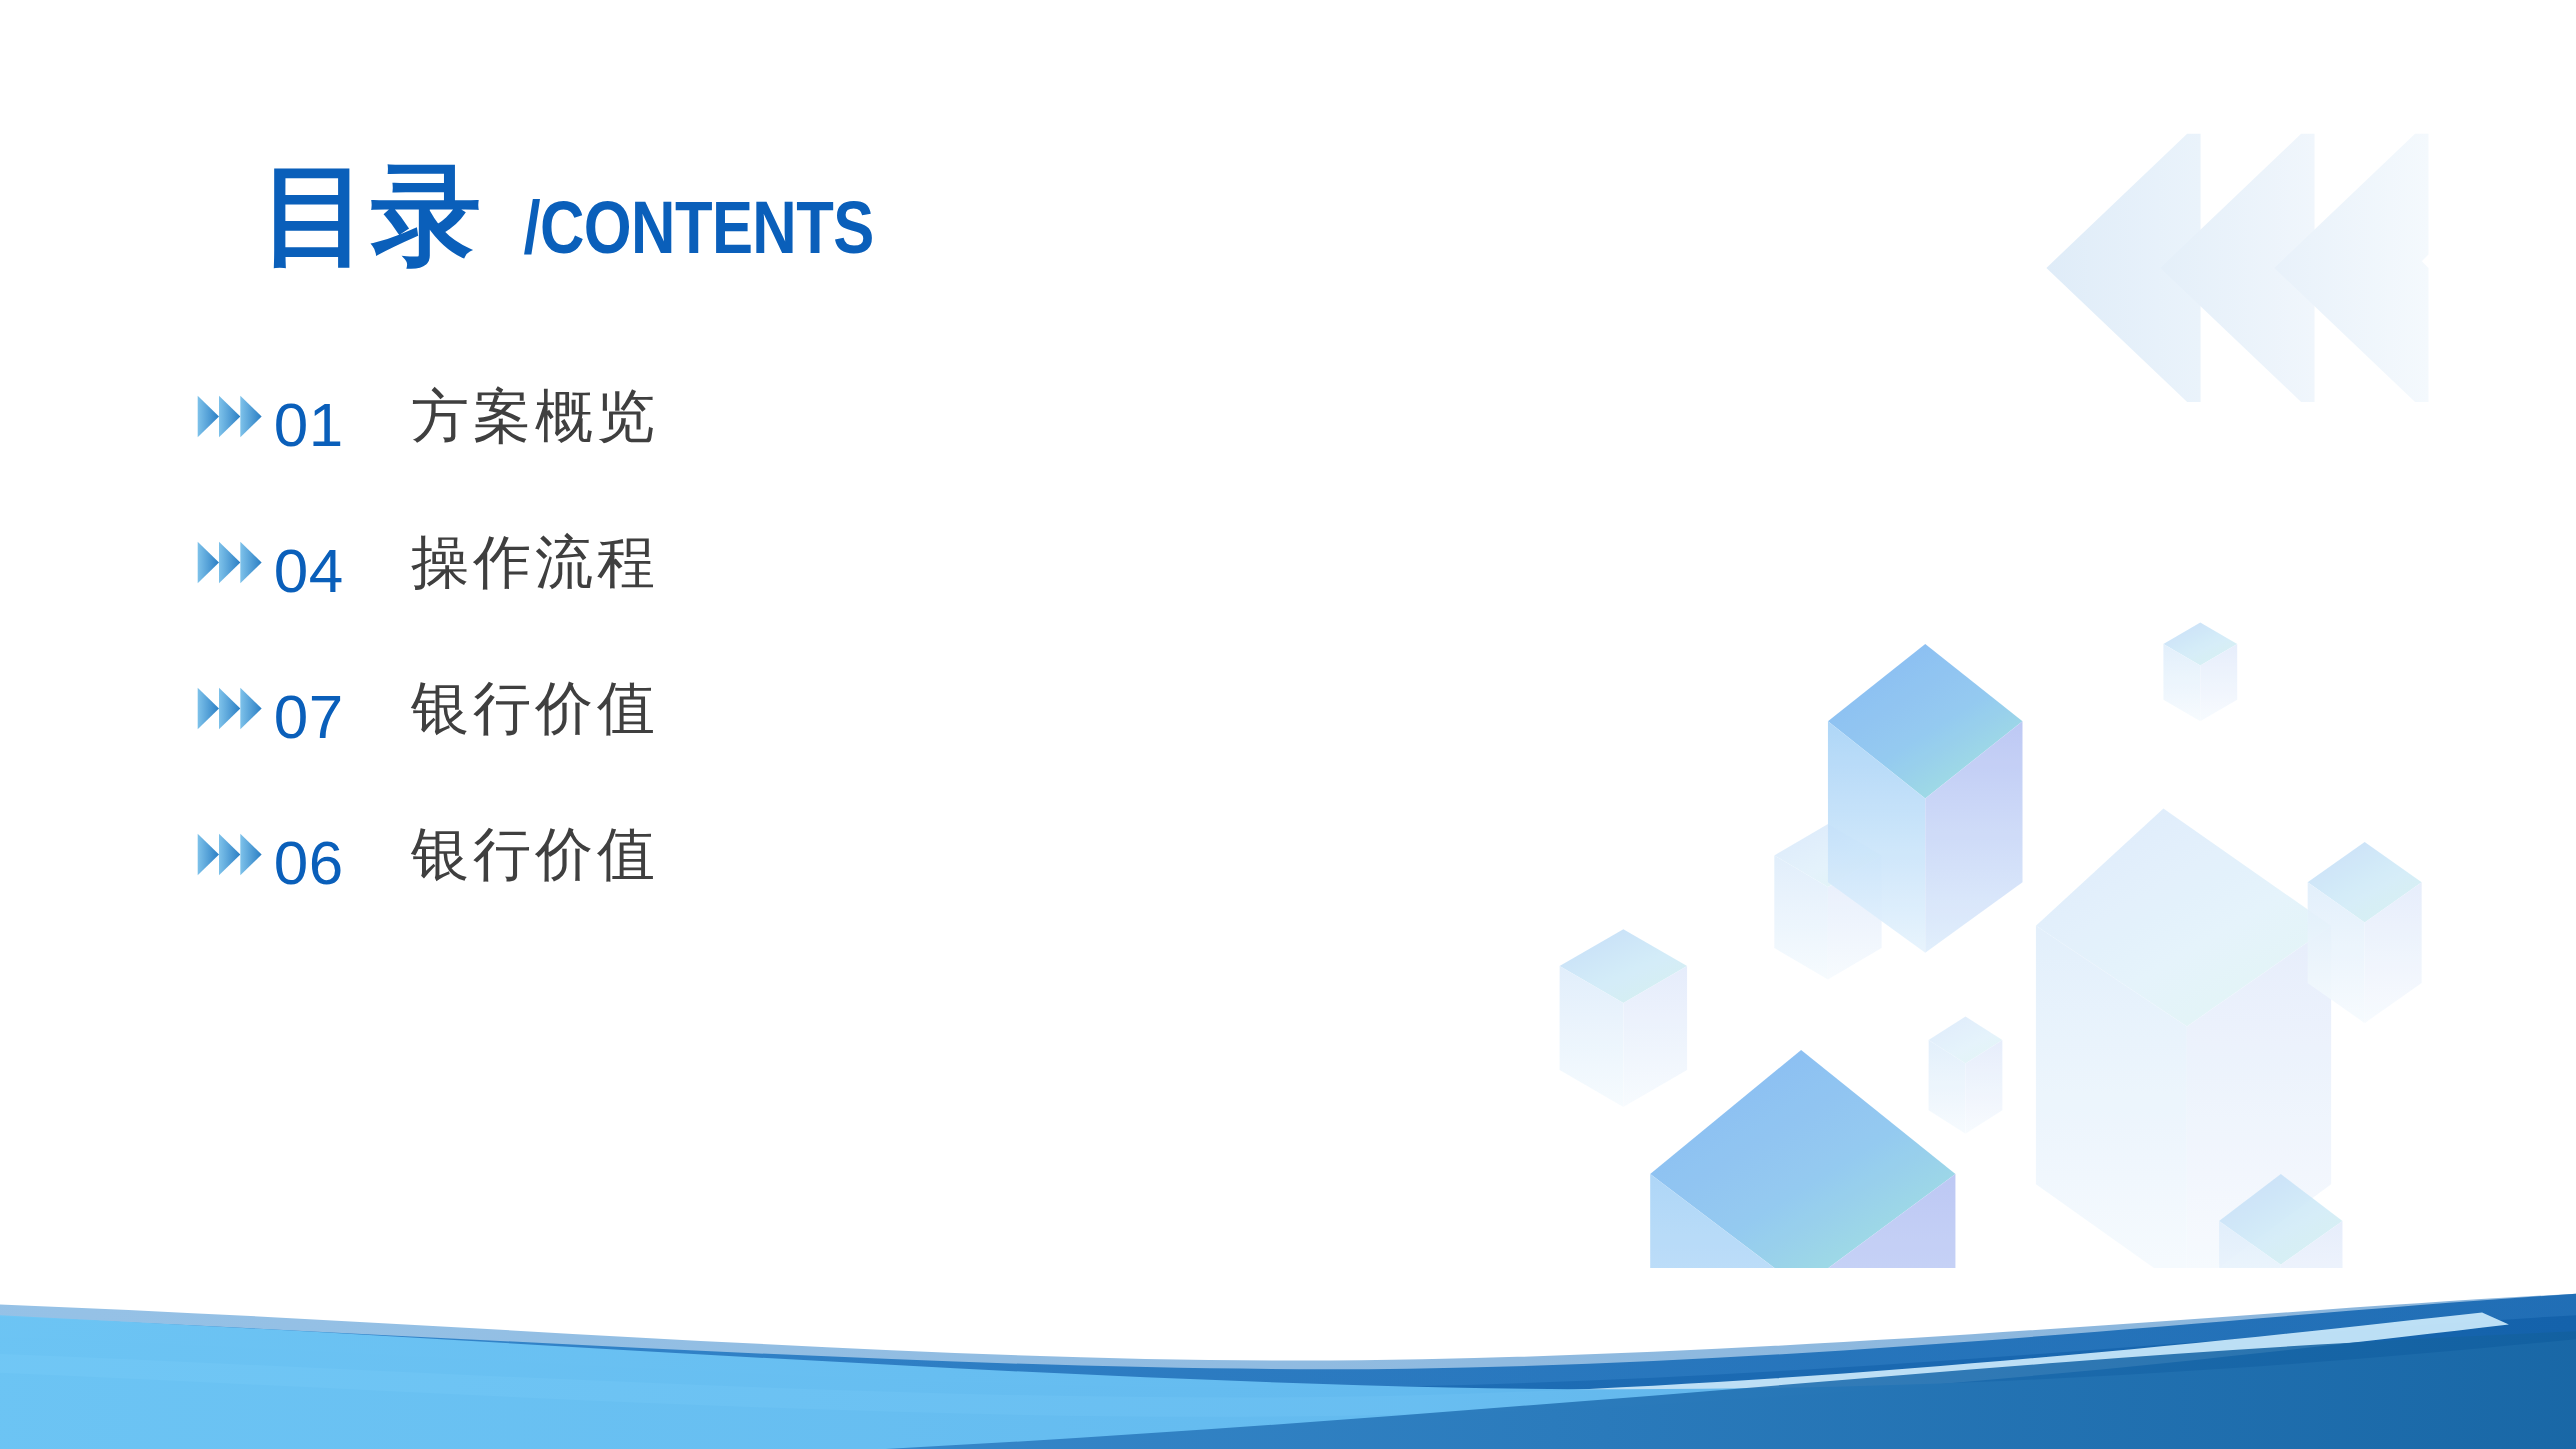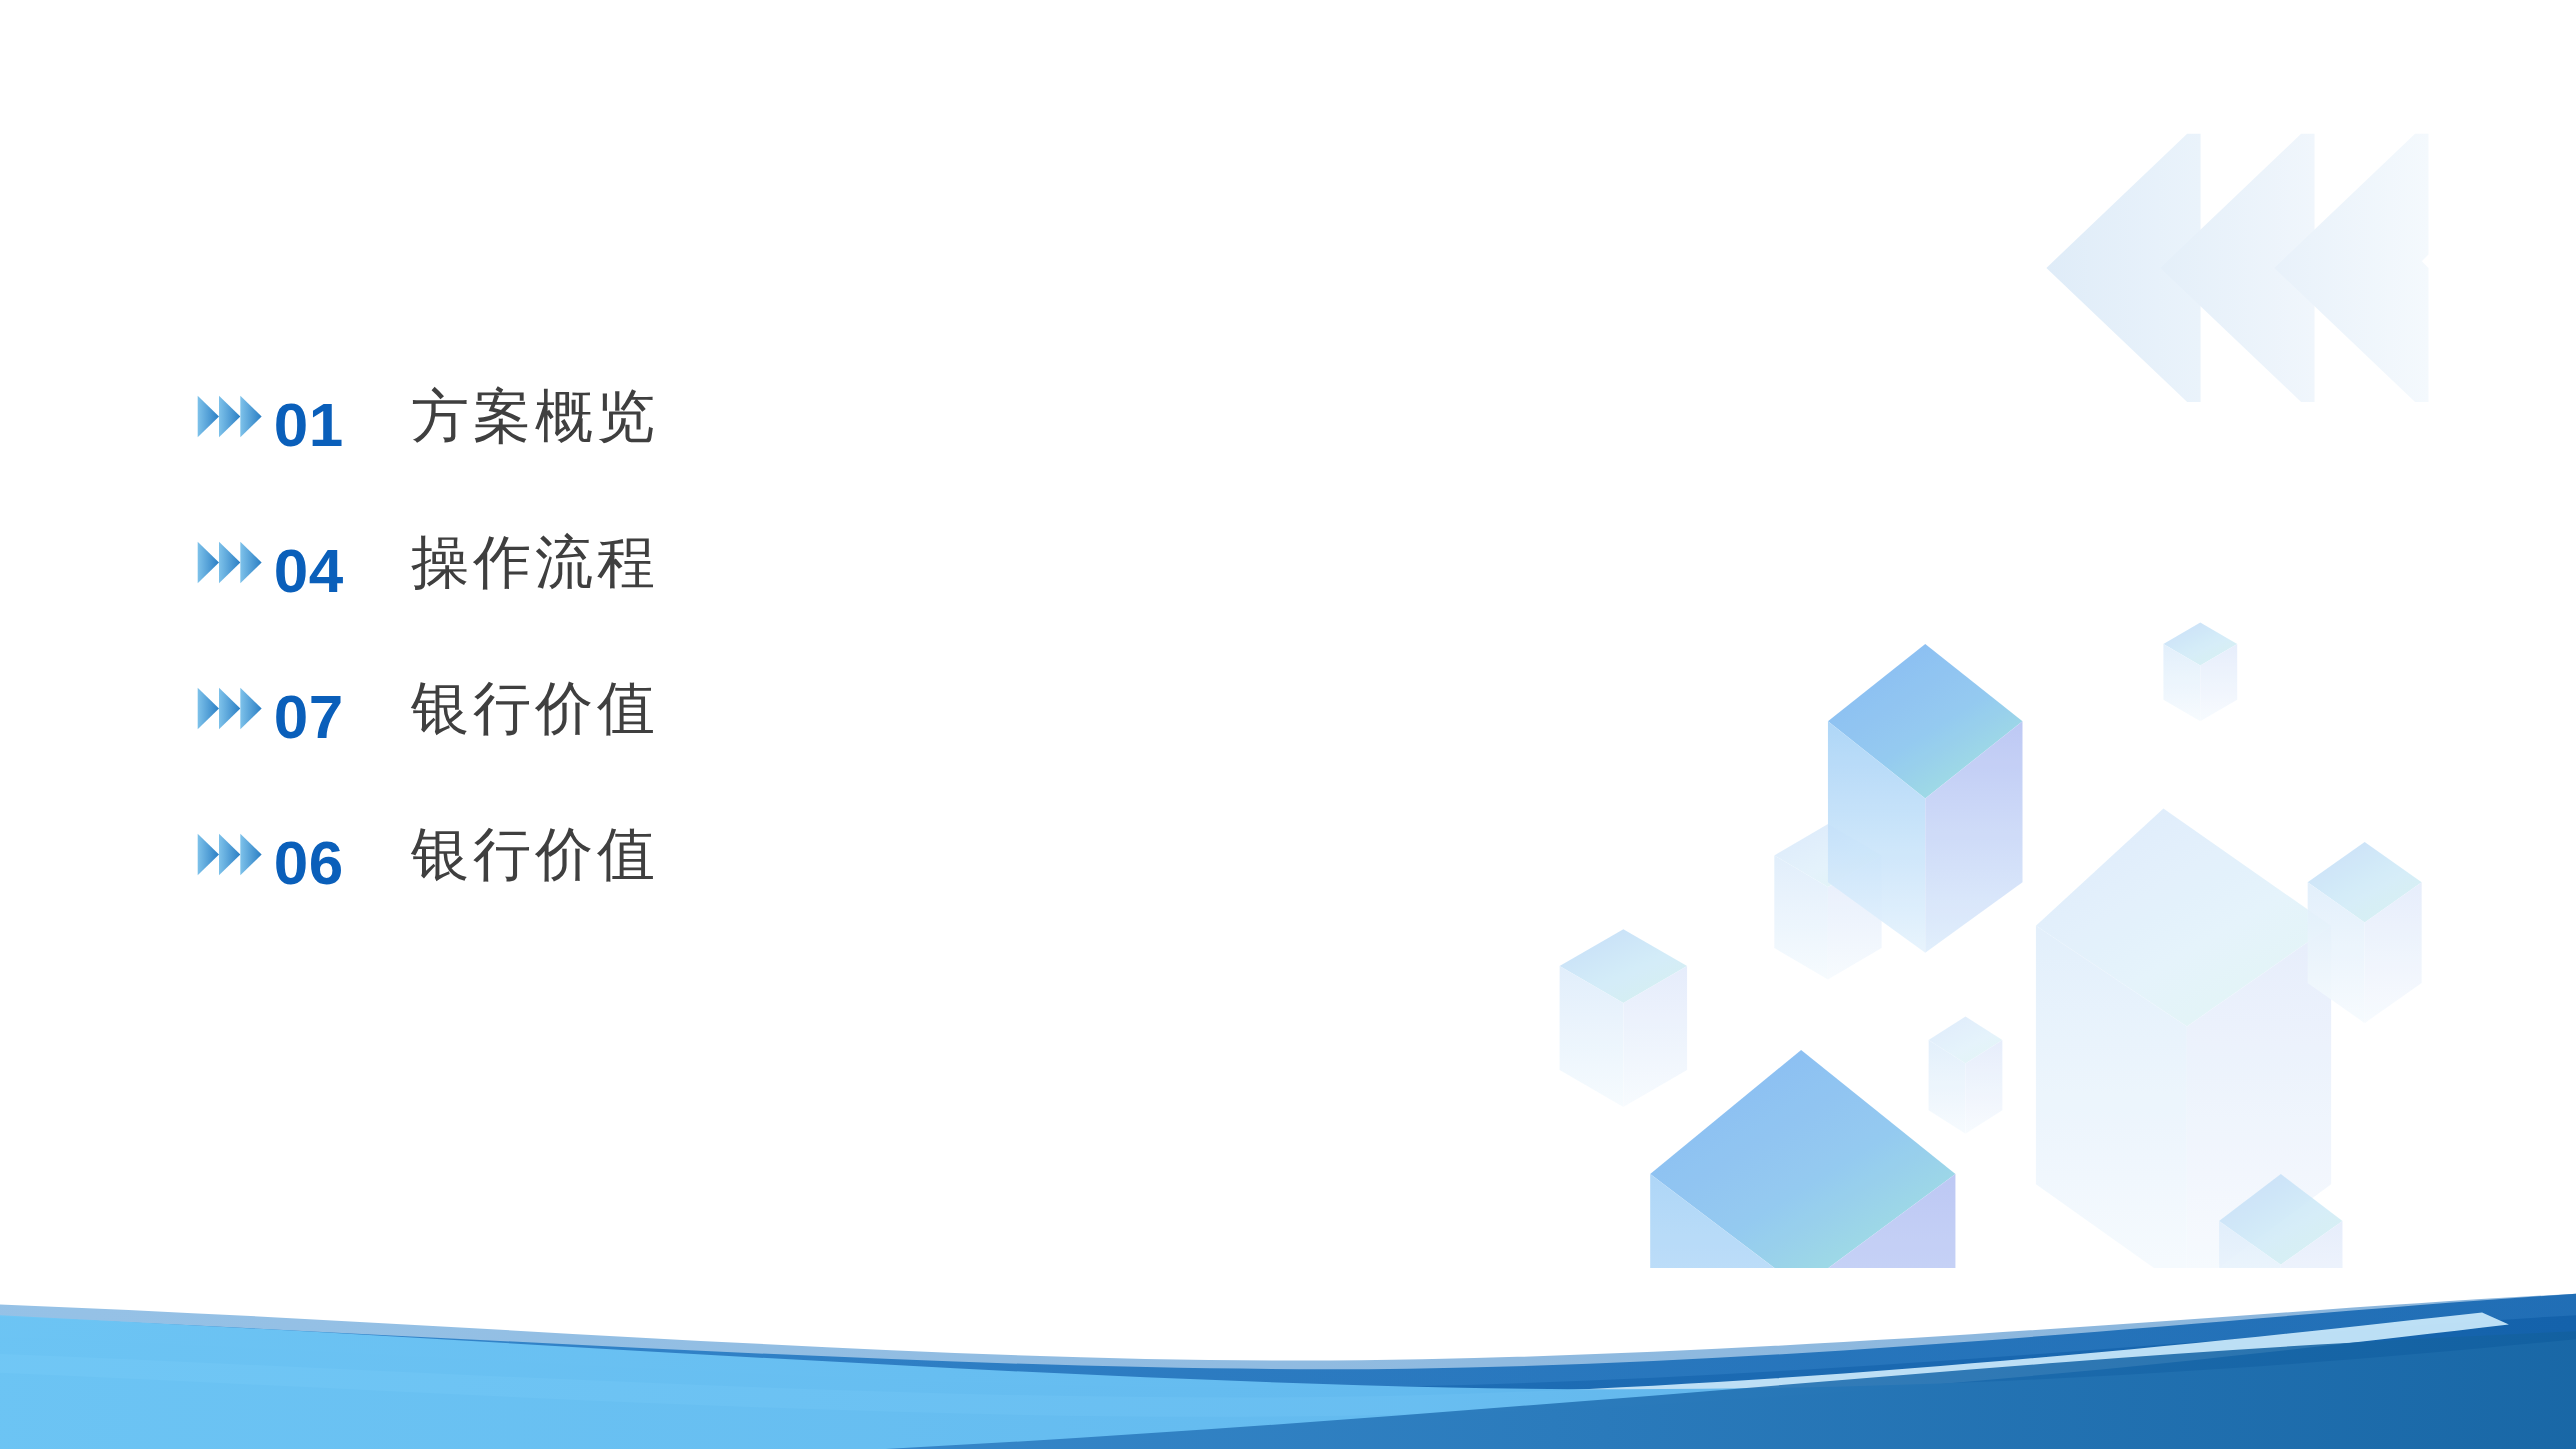--- a/index.html
+++ b/index.html
@@ -97,21 +97,21 @@
   .toc-row:last-child { margin-bottom: 0; }
 
   .toc-chevrons {
     width: 72px;
     height: 47px;
     flex: 0 0 72px;
     display: block;
   }
   .toc-number {
     font-size: 62px;
-    font-weight: 700;
+    font-weight: 400;
     color: #0a5fba;
     line-height: 1;
     margin-left: 6.7px;
     letter-spacing: 0.7px;
     flex: 0 0 auto;
     font-family: "Liberation Sans", sans-serif;
     margin-top: 17px;
   }
   .toc-label {
     font-size: 58px;
@@ -275,20 +275,24 @@
 
     <path d="M0 44 C 760 74, 1480 140, 2120 126 C 2780 112, 3380 52, 3840 28 L3840 60 C 3380 86, 2780 150, 2120 166 C 1480 182, 760 122, 0 92 Z" fill="url(#waveMid)" opacity="0.55"></path>
 
     <path d="M0 118 C 700 146, 1450 196, 2100 180 C 2720 164, 3300 100, 3700 56 L3740 74 C 3320 124, 2740 190, 2110 208 C 1440 226, 690 176, 0 146 Z" fill="#cbe9fb" opacity="0.92"></path>
 
     <path d="M0 60 C 700 94, 1500 154, 2160 168 C 2820 182, 3400 140, 3840 96 L3840 260 L0 260 Z" fill="url(#waveLight)" opacity="0.97"></path>
 
     <path d="M1320 260 C 1900 230, 2500 176, 3080 130 C 3340 110, 3600 94, 3840 84 L3840 260 Z" fill="url(#waveDeep)" opacity="0.88"></path>
   </svg>
 
+  <div id="title-block">
+    <span id="title-cn">目录</span>
+    <span id="title-en">/CONTENTS</span>
+  </div>
 
   <div id="contents-list">
 
     <div class="toc-row">
       <svg class="toc-chevrons" viewBox="0 0 108 70" aria-hidden="true">
         <defs>
           <linearGradient id="tocg1" x1="0" y1="0" x2="1" y2="0">
             <stop offset="0%" stop-color="#7ec2ea"></stop>
               <stop offset="100%" stop-color="#2a7ec4"></stop>
           </linearGradient>

